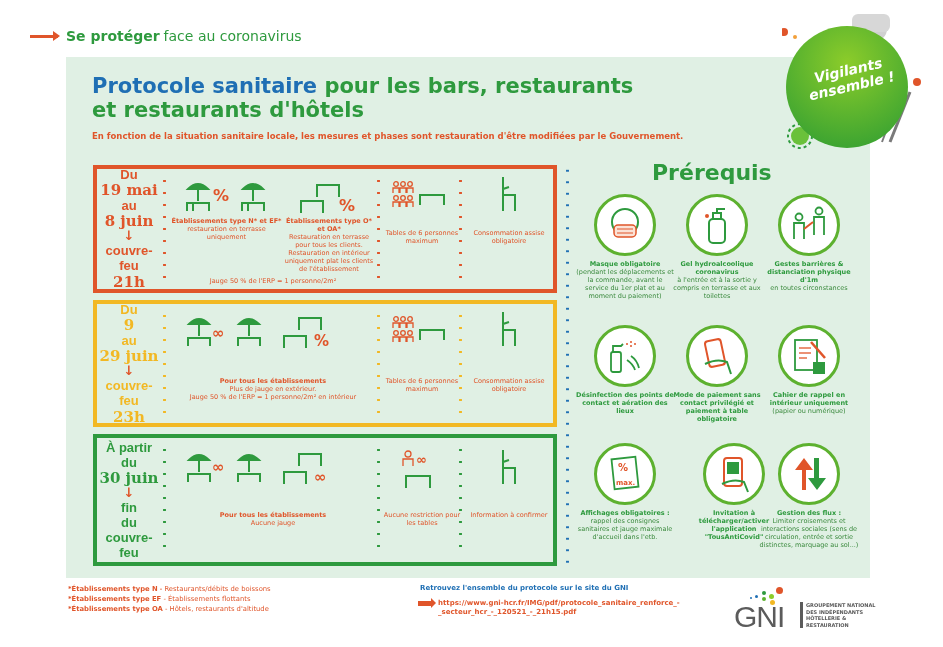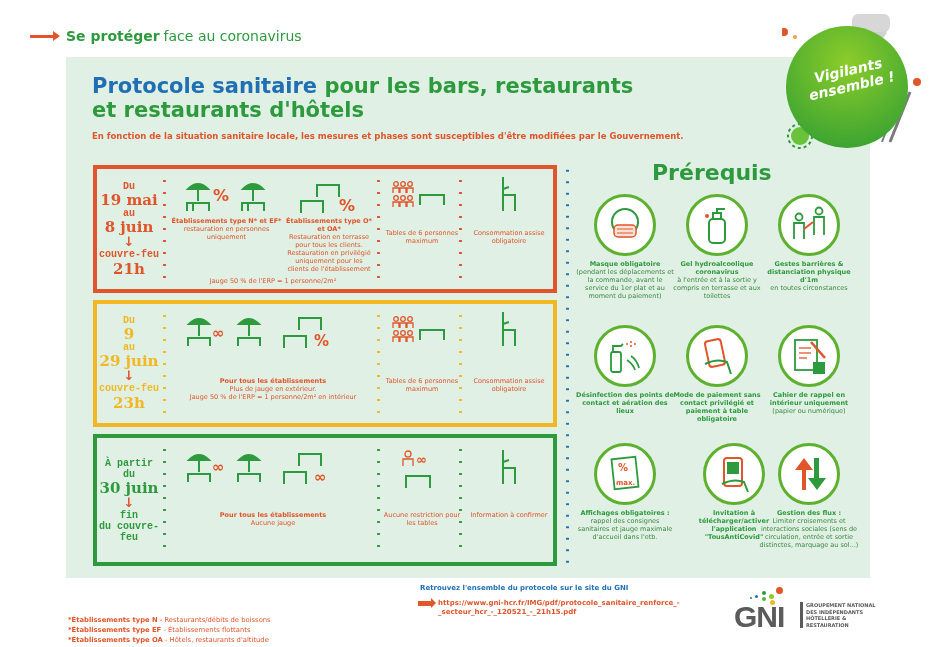--- a/index.html
+++ b/index.html
@@ -16,21 +16,21 @@
 
   .badge { position: absolute; left: 782px; top: 14px; width: 140px; height: 140px; }
   .badge .circle { position: absolute; left: 4px; top: 12px; width: 122px; height: 122px; border-radius: 50%; background: radial-gradient(circle at 50% 30%, #8ccc2a, #3ea531 80%); }
   .badge .txt { position: absolute; left: 18px; top: 48px; transform: rotate(-13deg); color: #fff; font-weight: bold; font-style: italic; font-size: 14px; line-height: 16px; text-align: center; width: 100px; }
 
   .phase { position: absolute; left: 93px; width: 464px; border: 4px solid; }
   .phase.orange { top: 165px; height: 128px; border-color: #e0552a; }
   .phase.yellow { top: 300px; height: 127px; border-color: #f2b823; }
   .phase.green  { top: 434px; height: 132px; border-color: #2e9a3e; }
   .dates { position: absolute; left: 0; top: 0; width: 64px; height: 100%; display: flex; flex-direction: column; align-items: center; justify-content: center; text-align: center; font-family: "DejaVu Serif", serif; }
-  .dates .small { font-family: Liberation Mono, monospace; font-size: 10px; font-weight: bold; }
+  .dates .small { font-family: Liberation Sans, sans-serif; font-size: 13px; font-weight: bold; }
   .dates .big { font-size: 15px; font-weight: bold; line-height: 16px; }
   .dates .down { color: #e0552a; font-size: 13px; font-weight: bold; line-height: 14px; font-family: "DejaVu Sans", sans-serif; }
   .dates .hour { font-size: 15px; font-weight: bold; }
   .orange .dates { color: #e0552a; }
   .yellow .dates { color: #f2b823; }
   .green .dates { color: #2e9a3e; }
   .dotcol { position: absolute; top: 6px; bottom: 6px; width: 3px; background-image: radial-gradient(circle, currentColor 1.1px, transparent 1.4px); background-size: 3px 12px; background-repeat: repeat-y; }
   .orange .dotcol { color: #e0552a; }
   .yellow .dotcol { color: #f2b823; }
   .green .dotcol { color: #2e9a3e; }
@@ -40,47 +40,47 @@
   .icon-row { position: absolute; left: 0; right: 0; top: 8px; display: flex; justify-content: center; align-items: flex-end; gap: 2px; }
 
   .vsep { position: absolute; left: 566px; top: 165px; width: 3px; height: 405px; background-image: radial-gradient(circle, #1f6fb4 1.1px, transparent 1.4px); background-size: 3px 11.5px; }
 
   .prereq-title { position: absolute; left: 652px; top: 160px; font-size: 22px; font-weight: bold; color: #2e9a3e; }
   .preq { position: absolute; width: 100px; text-align: center; font-size: 6.5px; line-height: 8px; color: #2e9a3e; }
   .preq .ring { width: 62px; height: 62px; border-radius: 50%; border: 3.5px solid #5db12f; background: #fff; margin: 0 auto 4px; position: relative; display: flex; align-items: center; justify-content: center; }
   .preq .strong { font-weight: bold; }
   .preq .soft { color: #3b8a3e; }
 
-  .foot-notes { position: absolute; left: 68px; top: 615px; font-size: 6.8px; line-height: 10px; color: #e0552a; }
+  .foot-notes { position: absolute; left: 68px; top: 584px; font-size: 6.8px; line-height: 10px; color: #e0552a; }
   .foot-notes b { font-weight: bold; }
   .foot-link-title { position: absolute; left: 420px; top: 584px; font-size: 7px; font-weight: bold; color: #1f6fb4; }
   .foot-link { position: absolute; left: 418px; top: 599px; display: flex; font-size: 7px; font-weight: bold; color: #e0552a; line-height: 9px; }
   .foot-link .arr { width: 14px; height: 5px; background: #e0552a; margin: 2px 6px 0 0; position: relative; }
   .foot-link .arr::after { content: ""; position: absolute; right: -4px; top: -3px; border-left: 5px solid #e0552a; border-top: 5.5px solid transparent; border-bottom: 5.5px solid transparent; }
   .gni { position: absolute; left: 730px; top: 586px; width: 150px; height: 50px; }
-  .gni .letters { position: absolute; left: 4px; top: 14px; font-size: 30px; font-weight: bold; color: #5b5b5b; letter-spacing: -1px; font-family: "Liberation Sans", sans-serif; }
+  .gni .letters { position: absolute; left: 4px; top: 14px; font-size: 30px; font-weight: normal; color: #5b5b5b; letter-spacing: -1px; font-family: "Liberation Sans", sans-serif; }
   .gni .sub { position: absolute; left: 70px; top: 16px; font-size: 5px; font-weight: bold; color: #5b5b5b; line-height: 6.5px; border-left: 3px solid #5b5b5b; padding-left: 3px; }
   .gni .dots span { position: absolute; border-radius: 50%; }
 </style>
 </head>
 <body>
 
 <div class="topline">
   <span class="arrow"></span>
   <b>Se protéger</b>
   <span>face au coronavirus</span>
 </div>
 
 <div class="panel"></div>
 
 <div class="title">
   <span class="blue">Protocole sanitaire</span><span> pour les bars, restaurants</span><br>
   <span>et restaurants d'hôtels</span>
 </div>
-<div class="subtitle">En fonction de la situation sanitaire locale, les mesures et phases sont susceptibles d'être modifiées par le Gouvernement.</div>
+<div class="subtitle">En fonction de la situation sanitaire locale, les mesures et phases sont restauration d'être modifiées par le Gouvernement.</div>
 
 <div class="badge">
   <svg style="position:absolute;left:0;top:0" width="140" height="140">
     <circle cx="93" cy="15" r="12" fill="#d0d0d0"></circle>
     <rect x="70" y="0" width="38" height="18" rx="6" fill="#d7d7d7"></rect>
     <circle cx="2" cy="18" r="4" fill="#e0552a"></circle>
     <circle cx="13" cy="23" r="2" fill="#f2a03a"></circle>
     <path d="M10 56 Q10 38 24 36 Q38 38 38 56 Z" fill="#e8c25a"></path>
     <rect x="8" y="55" width="32" height="3" fill="#c9a13d"></rect>
     <circle cx="135" cy="68" r="4" fill="#e0552a"></circle>
@@ -115,35 +115,35 @@
       <text x="30" y="22" font-size="16" font-weight="bold" fill="#e0552a" font-family="DejaVu Sans">%</text>
       <g transform="translate(55,0)" stroke="#2e9a3e" stroke-width="2" fill="none">
           <path d="M5 10 Q15 0 25 10 Z" fill="#2e9a3e"></path>
           <line x1="15" y1="10" x2="15" y2="22"></line>
           <path d="M4 32 V24 H26 V32"></path>
           <line x1="10" y1="24" x2="10" y2="32"></line>
         </g>
     </svg>
     <div class="lbl" style="top:48px">
       <b>Établissements type N* et EF*</b><br>
-      <span>restauration en personnes uniquement</span>
+      <span>restauration en terrasse uniquement</span>
     </div>
   </div>
   <div class="cell" style="left:187px;width:90px">
     <svg style="position:absolute;left:15px;top:14px" width="70" height="32">
       <g stroke="#2e9a3e" stroke-width="2" fill="none">
           <path d="M18 14 V2 H40 V14"></path>
           <path d="M2 30 V18 H24 V30"></path>
         </g>
       <text x="40" y="28" font-size="16" font-weight="bold" fill="#e0552a" font-family="DejaVu Sans">%</text>
     </svg>
     <div class="lbl" style="top:48px">
       <b>Établissements type O* et OA*</b><br>
       <span>Restauration en terrasse pour tous les clients.</span><br>
-      <span>Restauration en privilégié uniquement pour les clients de l'établissement</span>
+      <span>Restauration en intérieur uniquement plat les clients de l'établissement</span>
     </div>
   </div>
   <div class="dotcol" style="left:280px"></div>
   <div class="cell" style="left:283px;width:84px">
     <svg style="position:absolute;left:12px;top:12px" width="70" height="30">
       <g stroke="#e0552a" stroke-width="1.3" fill="none">
         <circle cx="4" cy="3" r="2.3"></circle>
           <circle cx="11" cy="3" r="2.3"></circle>
           <circle cx="18" cy="3" r="2.3"></circle>
         <path d="M1 12 V7 H7 V12 M8 12 V7 H14 V12 M15 12 V7 H21 V12"></path>

